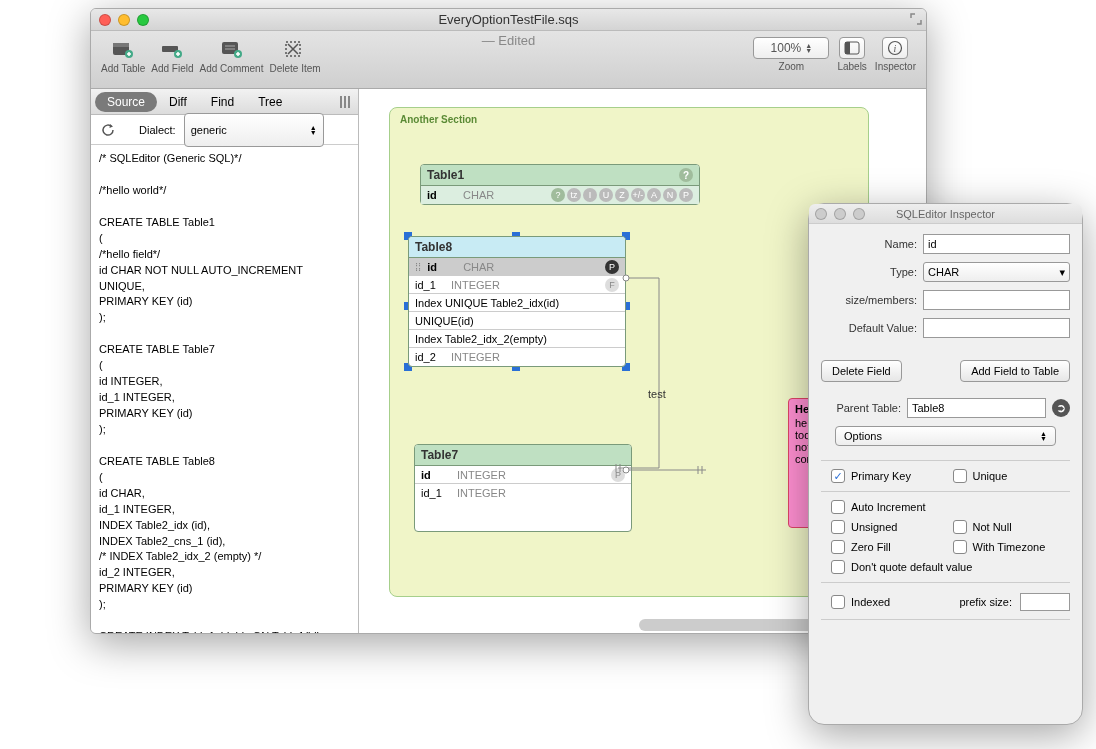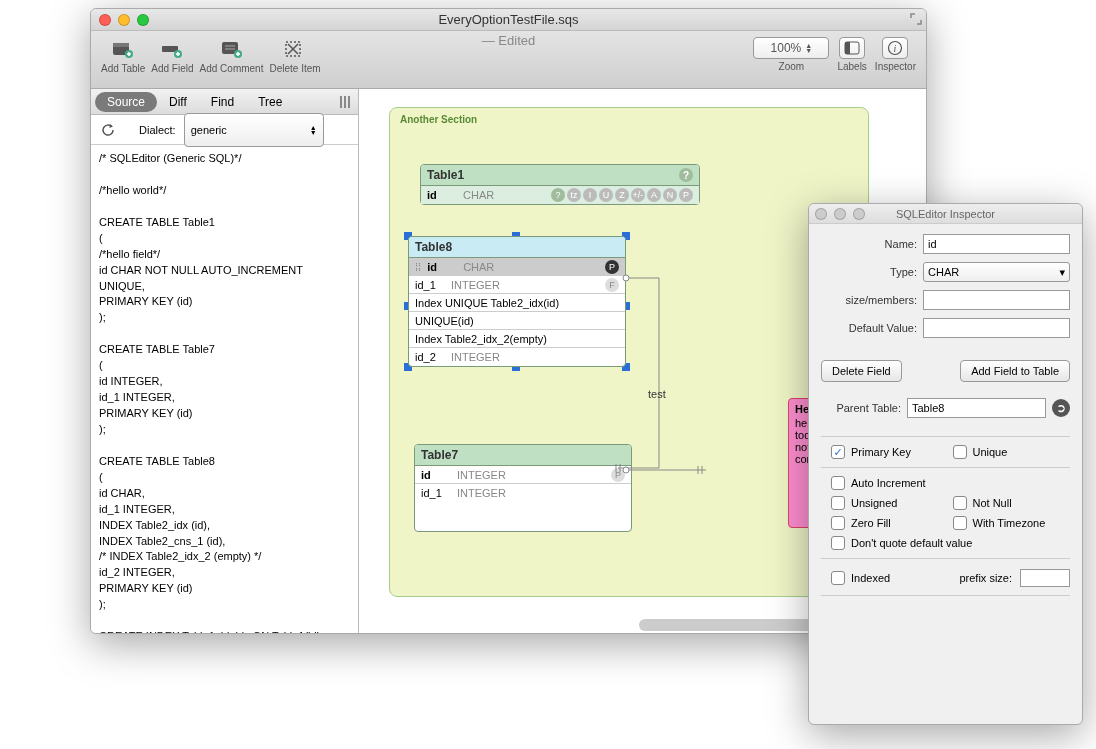--- a/index.html
+++ b/index.html
@@ -166,21 +166,21 @@
   .test-label {
     position:absolute; font-size:11px; color:#333;
   }
   .h-scrollbar {
     position:absolute; bottom:2px; left:280px; width:240px; height:12px;
     background:#ccc; border-radius:6px;
   }
   
   .inspector-window {
     position:absolute; left:808px; top:203px; width:275px; height:522px;
-    background:#f0f0f0; border:1px solid #aaa; border-radius:6px;
+    background:#f0f0f0; border:1px solid #aaa; border-radius:16px;
     box-shadow: 0 10px 40px rgba(0,0,0,0.35);
     padding-bottom:28px;
   }
   .insp-titlebar {
     height:20px; background:linear-gradient(#eee,#ddd); border-bottom:1px solid #ccc;
     display:flex; align-items:center; padding:0 6px; font-size:11px; color:#666;
     position:relative; border-radius:6px 6px 0 0;
   }
   .insp-title-text { position:absolute; left:0; right:0; text-align:center; }
   .insp-body { padding: 10px 12px 4px 12px; display:flex; flex-direction:column; gap:8px; }
@@ -553,20 +553,27 @@
     </div>
     <div class="form-row" style="margin-top:8px;">
       <div class="form-label" style="width:80px;">Parent Table:</div>
       <div class="form-input">
           <span>Table8</span>
         </div>
       <div class="go-arrow">➲</div>
     </div>
   </div>
 
+  <div class="options-select">
+    <span>Options</span>
+    <span class="zoom-arrows">
+        <span>▲</span>
+        <span>▼</span>
+      </span>
+  </div>
 
   <div class="divider" style="margin:14px 12px 4px;"></div>
 
   <div class="check-grid">
     <div class="check-row">
         <div class="checkbox checked"></div>
         <span>Primary Key</span>
       </div>
     <div class="check-row">
         <div class="checkbox"></div>

